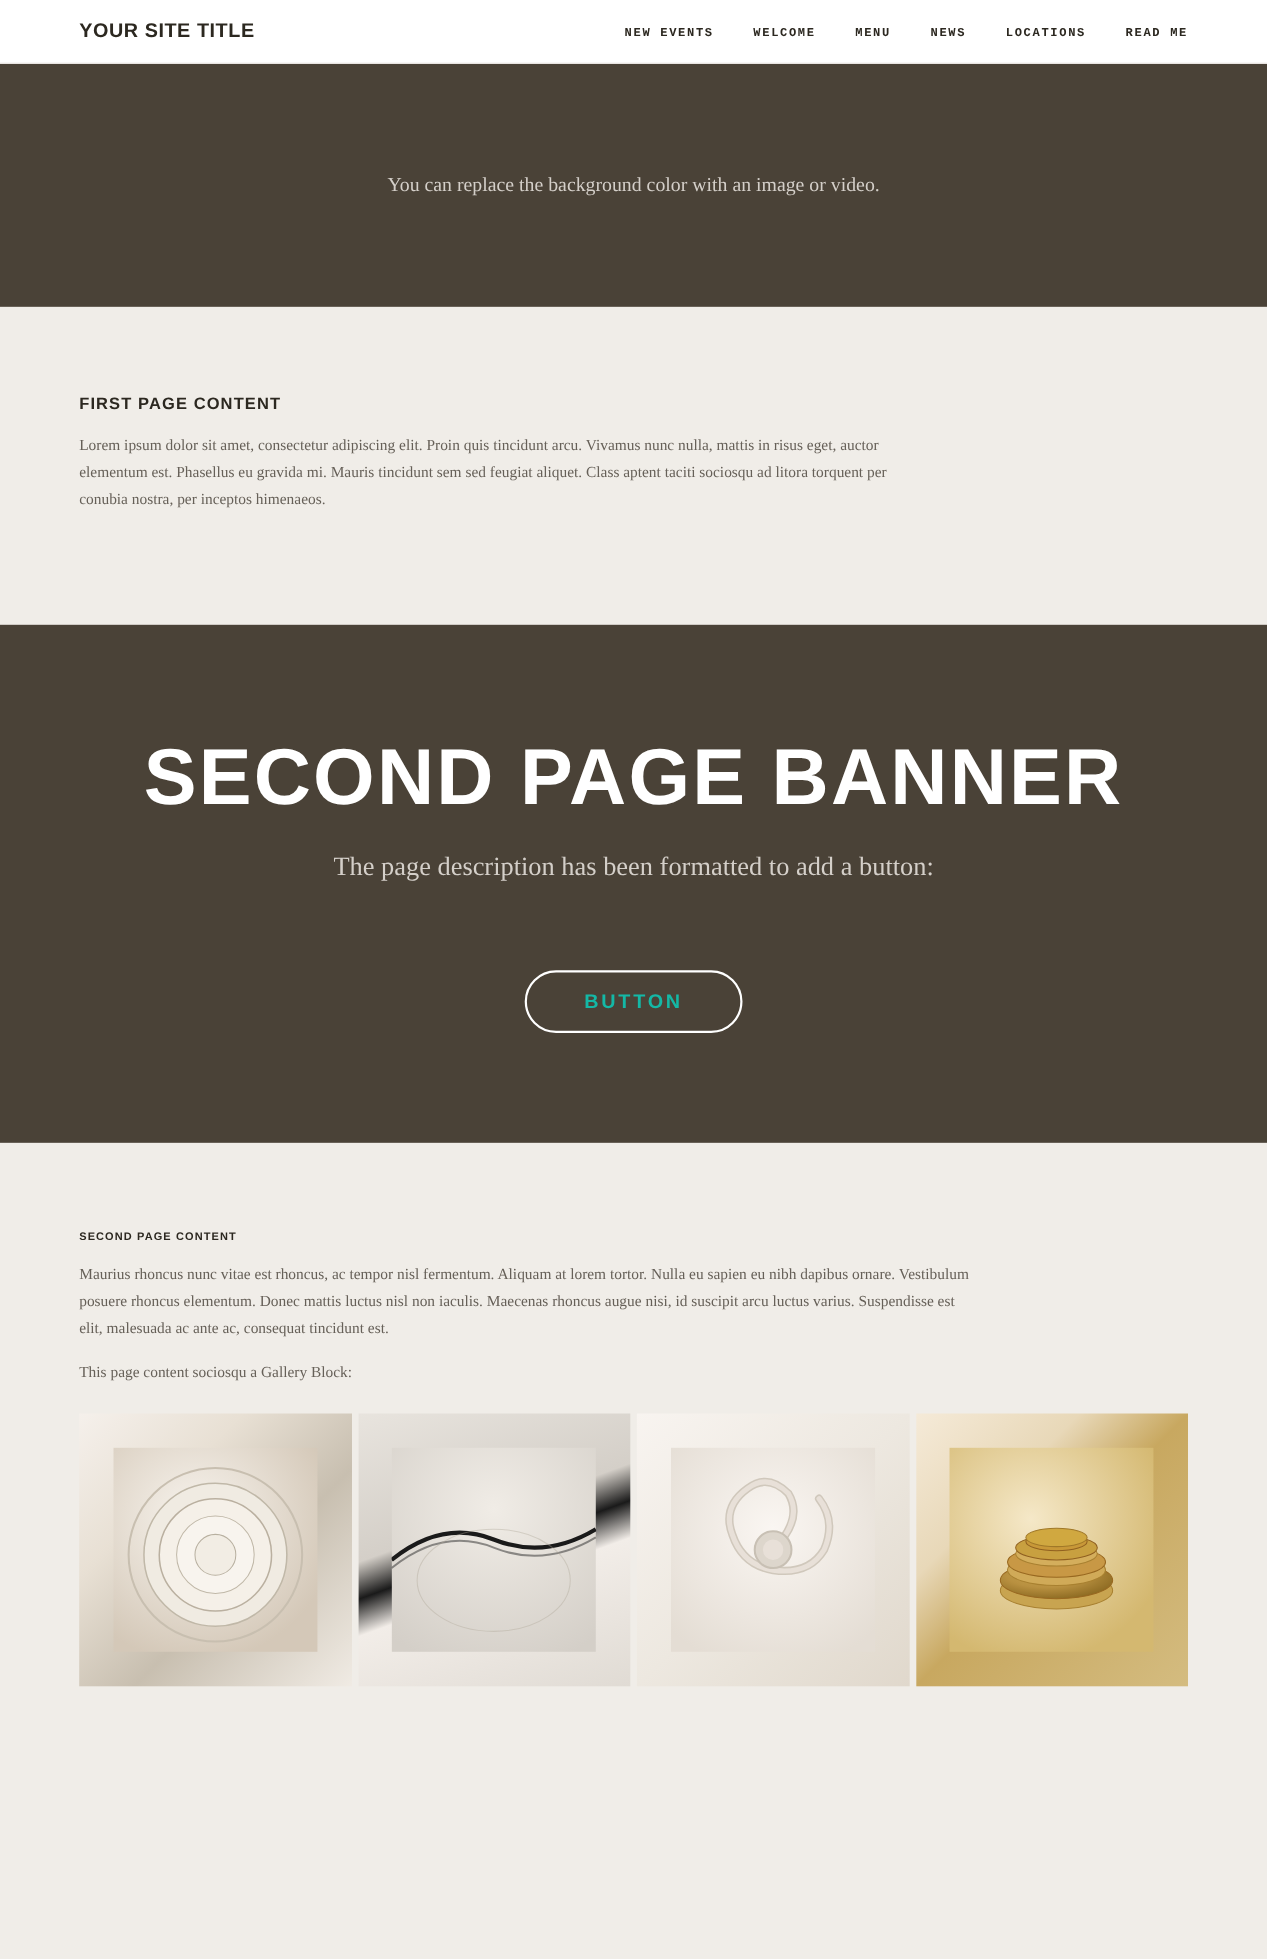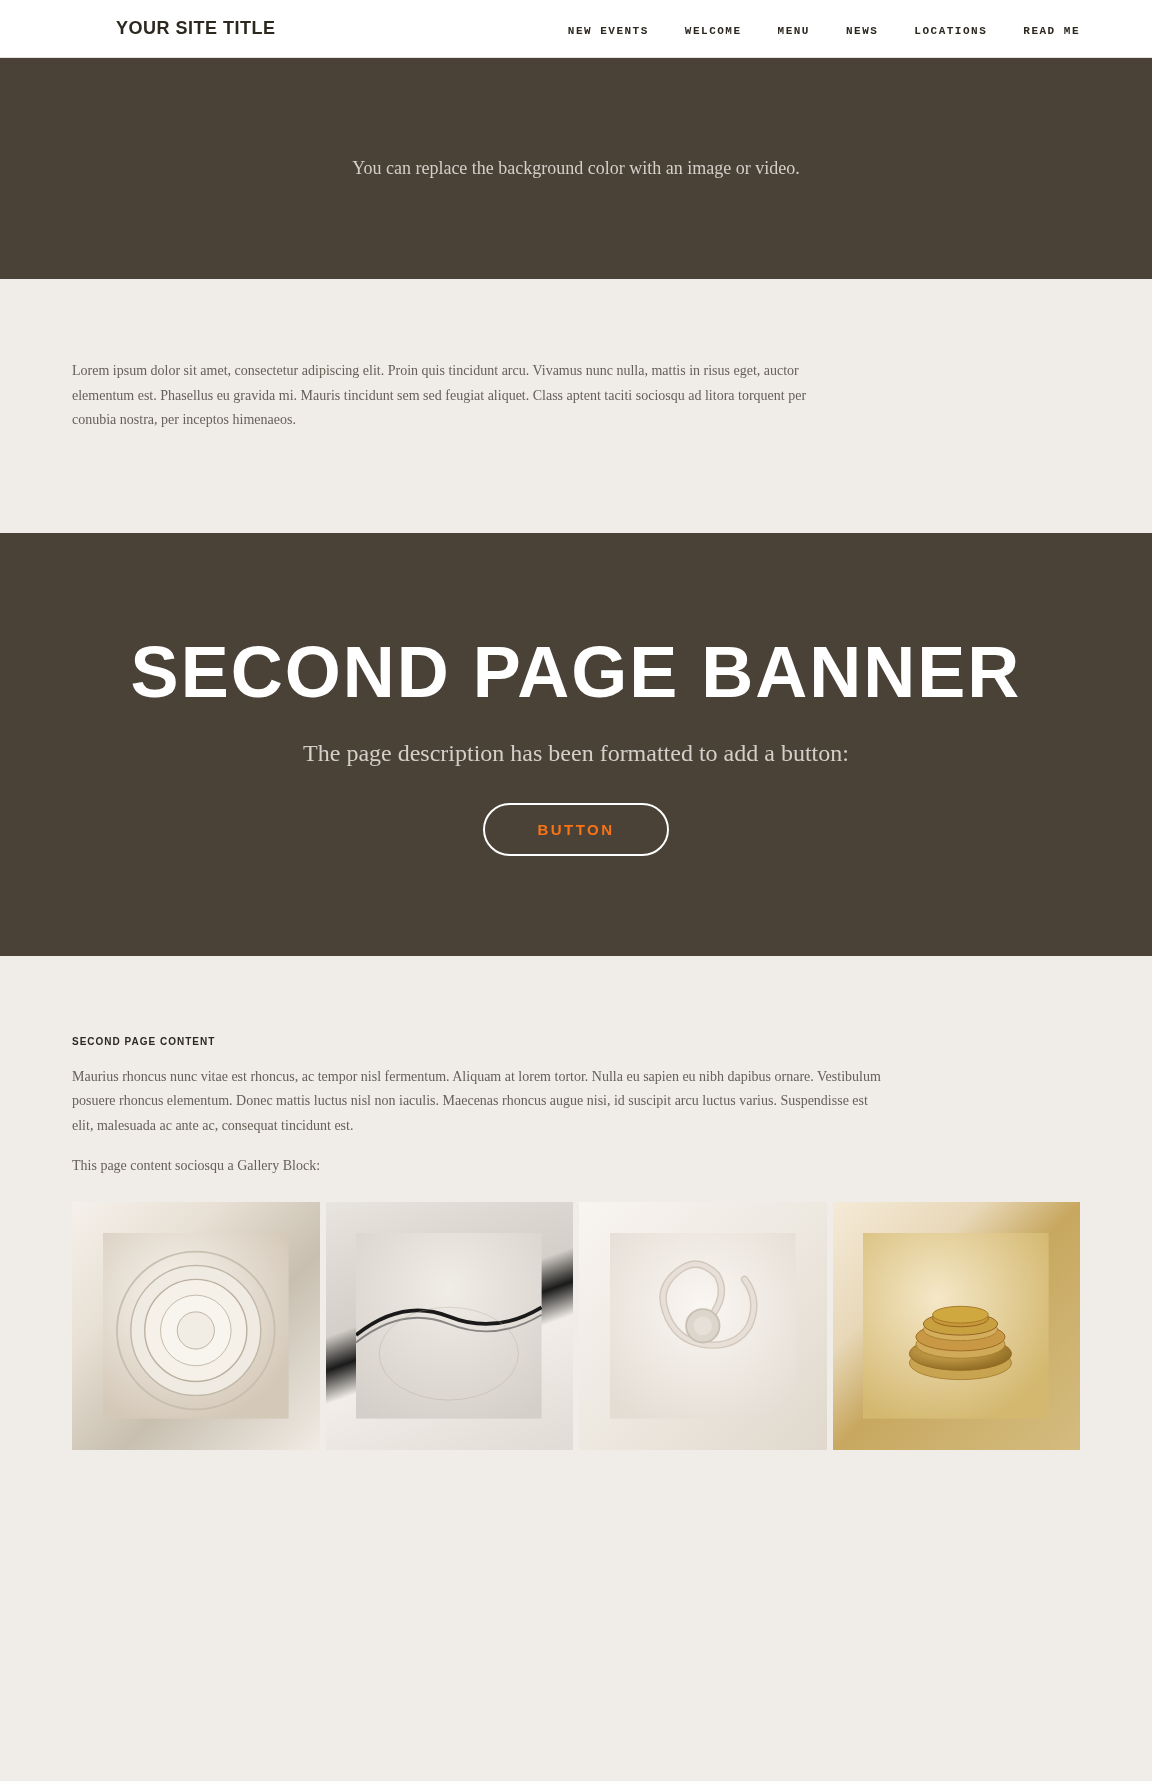--- a/index.html
+++ b/index.html
@@ -28,21 +28,20 @@
       z-index: 100;
     }
 
     .site-title {
       font-family: Arial, Helvetica, sans-serif;
       font-weight: 900;
       font-size: 18px;
       letter-spacing: 0.5px;
       color: #2c2820;
       text-transform: uppercase;
-      margin-left: 44px;
     }
 
     .nav-links {
       display: flex;
       gap: 36px;
       list-style: none;
     }
 
     .nav-links li a {
       font-family: Liberation Mono, monospace;
@@ -127,28 +126,29 @@
       color: #d4cfc9;
       margin-bottom: 36px;
     }
 
     .banner-button {
       display: inline-block;
       border: 2px solid #ffffff;
       border-radius: 40px;
       padding: 16px 52px;
       font-family: Arial, Helvetica, sans-serif;
-      font-size: 15px;
+      font-size: 18px;
       font-weight: 700;
       letter-spacing: 2.5px;
       text-transform: uppercase;
-      color: #f97316;
+      color: #14b8a6;
       background: transparent;
       cursor: pointer;
       text-decoration: none;
+      margin-top: 44px;
     }
 
     
     .content-second {
       background: #f0ede8;
       padding: 80px 72px 60px 72px;
     }
 
     .content-second h2 {
       font-family: Arial, Helvetica, sans-serif;
@@ -241,20 +241,21 @@
     <li><a href="#">Locations</a></li>
     <li><a href="#">Read Me</a></li>
   </ul>
 </nav>
 
 <section class="banner-first">
   <p>You can replace the background color with an image or video.</p>
 </section>
 
 <section class="content-first">
+  <h2>First Page Content</h2>
   <p>Lorem ipsum dolor sit amet, consectetur adipiscing elit. Proin quis tincidunt arcu. Vivamus nunc nulla, mattis in risus eget, auctor elementum est. Phasellus eu gravida mi. Mauris tincidunt sem sed feugiat aliquet. Class aptent taciti sociosqu ad litora torquent per conubia nostra, per inceptos himenaeos.</p>
 </section>
 
 <section class="banner-second">
   <h1>Second Page Banner</h1>
   <p>The page description has been formatted to add a button:</p>
   <a class="banner-button" href="#">Button</a>
 </section>
 
 <section class="content-second">

